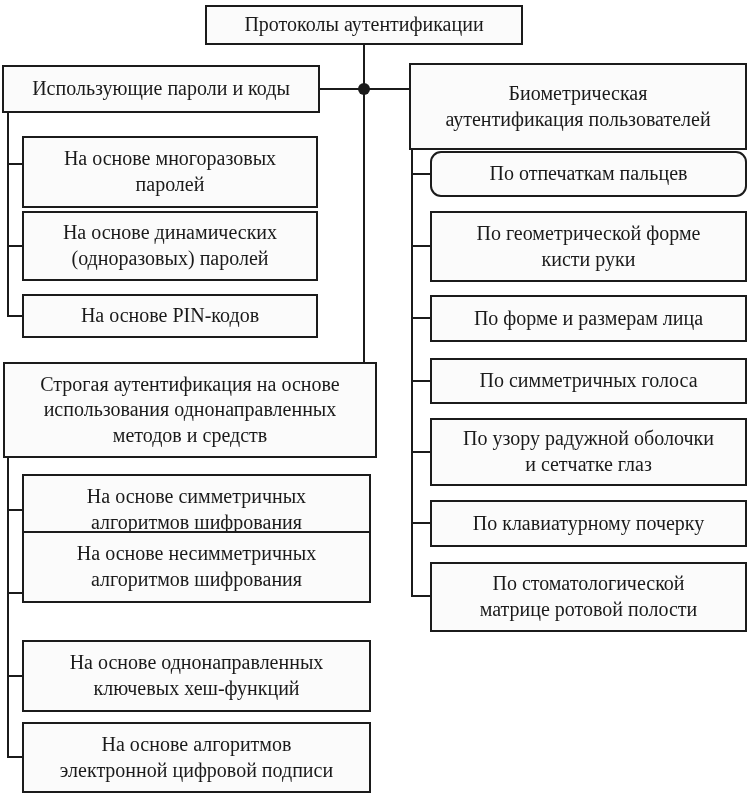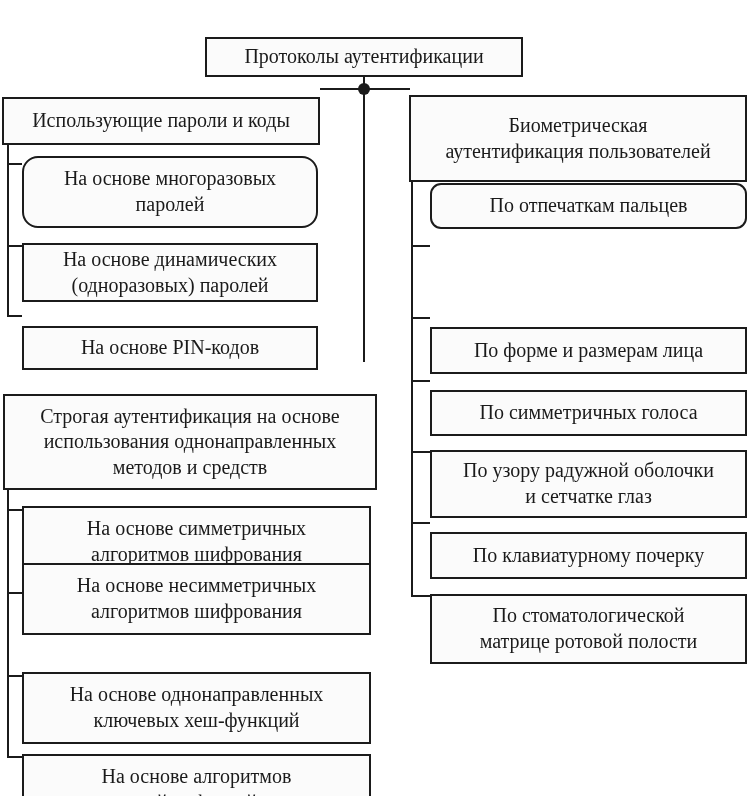--- a/index.html
+++ b/index.html
@@ -22,21 +22,20 @@
     border: 2px solid var(--border, #1b1b1b);
     background: var(--box-fill, #fbfbfb);
     display: flex;
     align-items: center;
     justify-content: center;
     text-align: center;
     white-space: pre-line;
     font-size: 20px;
     line-height: 1.28;
     padding: 1px 4px;
-    margin-top: 32px;
   }
   .line {
     position: absolute;
     background: var(--line, #1b1b1b);
   }
   .dot {
     position: absolute;
     width: 12px;
     height: 12px;
     border-radius: 50%;
@@ -68,41 +67,43 @@
   <div class="line" style="left:411px; top:245px; width:19px; height:2px;"></div>
   <div class="line" style="left:411px; top:317px; width:19px; height:2px;"></div>
   <div class="line" style="left:411px; top:380px; width:19px; height:2px;"></div>
   <div class="line" style="left:411px; top:451px; width:19px; height:2px;"></div>
   <div class="line" style="left:411px; top:522px; width:19px; height:2px;"></div>
   <div class="line" style="left:411px; top:595px; width:19px; height:2px;"></div>
 
   <div class="box" style="left:205px; top:5px;   width:318px; height:40px;">Протоколы аутентификации</div>
 
   <div class="box" style="left:2px;   top:65px;  width:318px; height:48px;">Использующие пароли и коды</div>
-  <div class="box" style="left:22px;  top:124px; width:296px; height:72px;border-radius:16px;">На основе многоразовых
+  <div class="box" style="left:22px;  top:136px; width:296px; height:72px;">На основе многоразовых
 паролей</div>
-  <div class="box" style="left:22px;  top:211px; width:296px; height:59px;">На основе динамических
+  <div class="box" style="left:22px;  top:211px; width:296px; height:70px;">На основе динамических
 (одноразовых) паролей</div>
   <div class="box" style="left:22px;  top:294px; width:296px; height:44px;text-align:center;">На основе PIN-кодов</div>
 
   <div class="box" style="left:3px;   top:362px; width:374px; height:96px;">Строгая аутентификация на основе
 использования однонаправленных
 методов и средств</div>
   <div class="box" style="left:22px;  top:474px; width:349px; height:72px;">На основе симметричных
 алгоритмов шифрования</div>
   <div class="box" style="left:22px;  top:531px; width:349px; height:72px;">На основе несимметричных
 алгоритмов шифрования</div>
   <div class="box" style="left:22px;  top:640px; width:349px; height:72px;">На основе однонаправленных
 ключевых хеш-функций</div>
   <div class="box" style="left:22px;  top:722px; width:349px; height:71px;">На основе алгоритмов
 электронной цифровой подписи</div>
 
   <div class="box" style="left:409px; top:63px;  width:338px; height:87px;">Биометрическая
 аутентификация пользователей</div>
   <div class="box" style="left:430px; top:151px; width:317px; height:46px;border-radius:11px;">По отпечаткам пальцев</div>
+  <div class="box" style="left:430px; top:211px; width:317px; height:71px;">По геометрической форме
+кисти руки</div>
   <div class="box" style="left:430px; top:295px; width:317px; height:47px;">По форме и размерам лица</div>
   <div class="box" style="left:430px; top:358px; width:317px; height:46px;">По симметричных голоса</div>
   <div class="box" style="left:430px; top:418px; width:317px; height:68px;">По узору радужной оболочки
 и сетчатке глаз</div>
   <div class="box" style="left:430px; top:500px; width:317px; height:47px;">По клавиатурному почерку</div>
   <div class="box" style="left:430px; top:562px; width:317px; height:70px;">По стоматологической
 матрице ротовой полости</div>
 
 </div>
 

